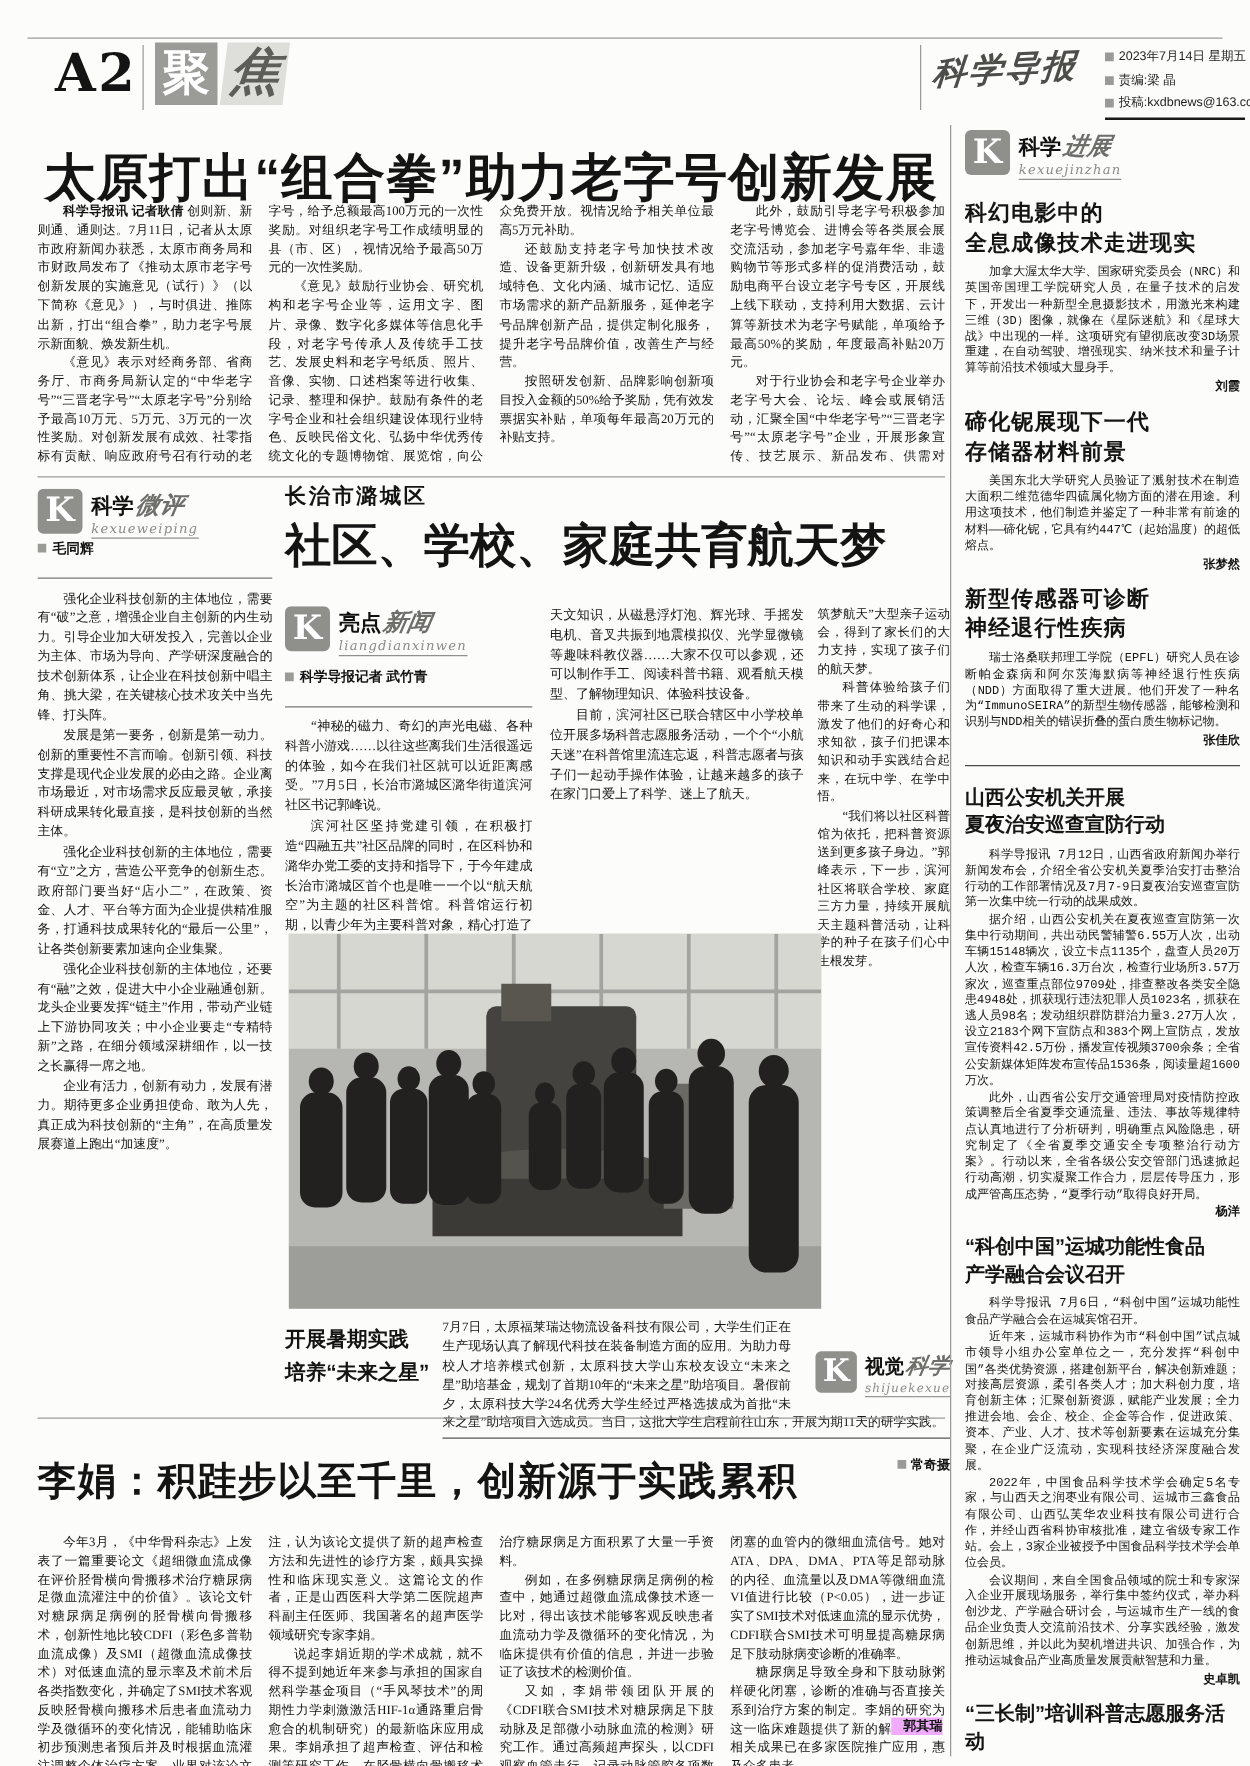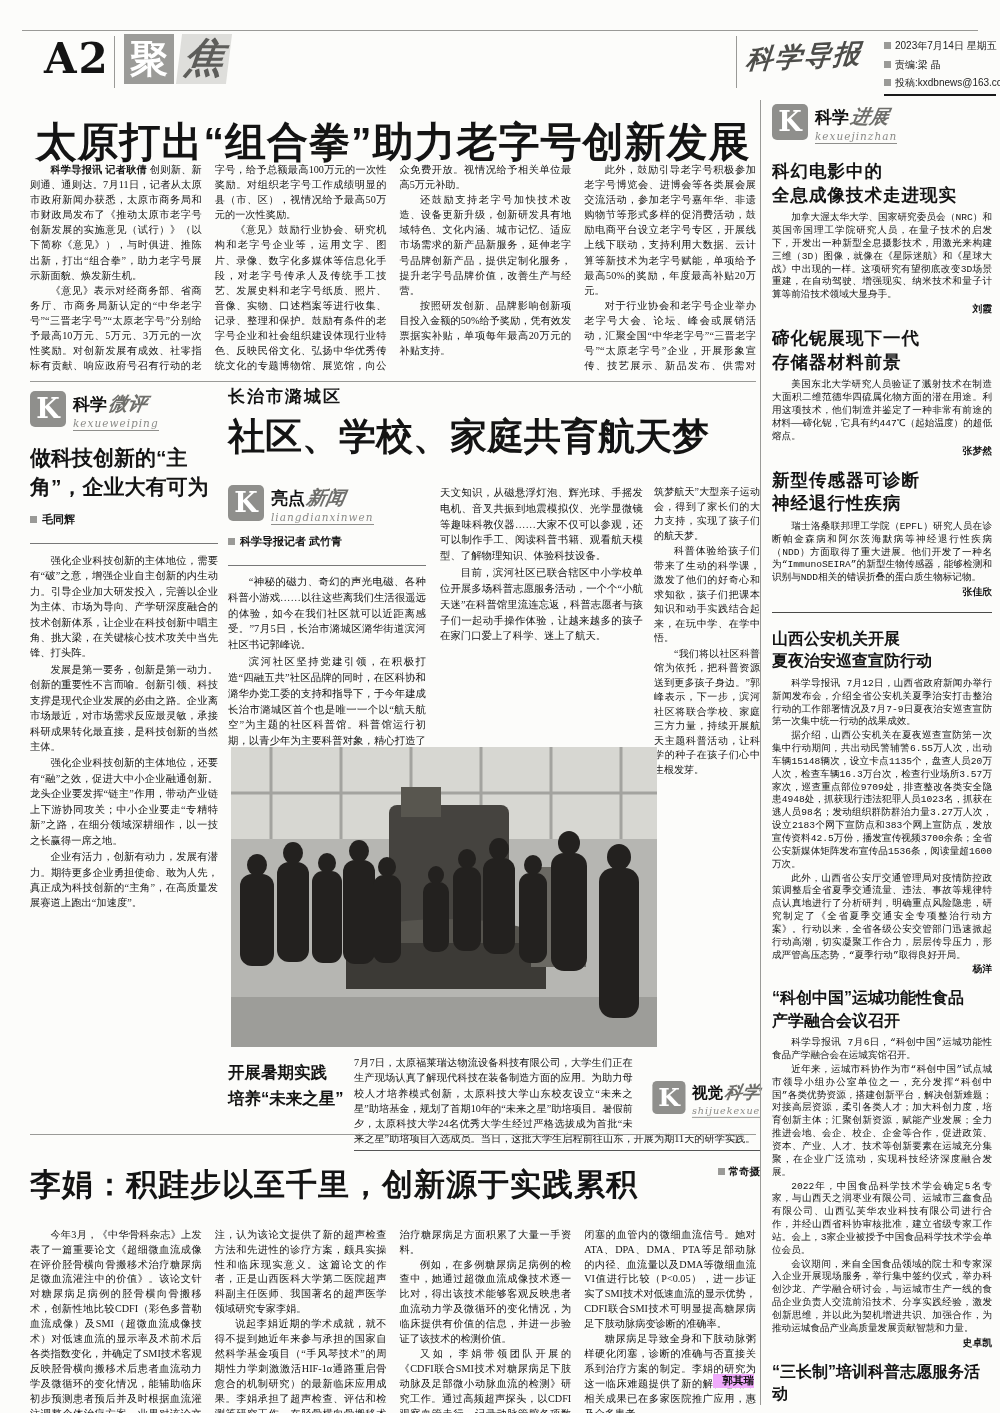--- a/index.html
+++ b/index.html
@@ -135,28 +135,28 @@
   <div class="weiping">
     <div class="kbadge">
       <div class="kicon">K</div>
       <div class="kb-right">
         <div class="kb-top">
           <span class="kb-cn">科学</span><span class="kb-script">微评</span>
         </div>
         <div class="kb-pinyin">kexueweiping</div>
       </div>
     </div>
-    <h2 class="wp-head">做科技创新的“主角”，企业大有可为</h2>
     <div class="byline">
       <span class="sq"></span>
       <span>毛同辉</span>
     </div>
     <div class="wp-body">
       <p>强化企业科技创新的主体地位，需要有“破”之意，增强企业自主创新的内生动力。引导企业加大研发投入，完善以企业为主体、市场为导向、产学研深度融合的技术创新体系，让企业在科技创新中唱主角、挑大梁，在关键核心技术攻关中当先锋、打头阵。</p>
       <p>发展是第一要务，创新是第一动力。创新的重要性不言而喻。创新引领、科技支撑是现代企业发展的必由之路。企业离市场最近，对市场需求反应最灵敏，承接科研成果转化最直接，是科技创新的当然主体。</p>
+      <p>强化企业科技创新的主体地位，需要有“立”之方，营造公平竞争的创新生态。政府部门要当好“店小二”，在政策、资金、人才、平台等方面为企业提供精准服务，打通科技成果转化的“最后一公里”，让各类创新要素加速向企业集聚。</p>
       <p>强化企业科技创新的主体地位，还要有“融”之效，促进大中小企业融通创新。龙头企业要发挥“链主”作用，带动产业链上下游协同攻关；中小企业要走“专精特新”之路，在细分领域深耕细作，以一技之长赢得一席之地。</p>
       <p>企业有活力，创新有动力，发展有潜力。期待更多企业勇担使命、敢为人先，真正成为科技创新的“主角”，在高质量发展赛道上跑出“加速度”。</p>
     </div>
   </div>
 
   <div class="community">
     <div class="cm-kicker">长治市潞城区</div>
     <h2 class="cm-head">社区、学校、家庭共育航天梦</h2>
 
     <div class="cm-colA">

